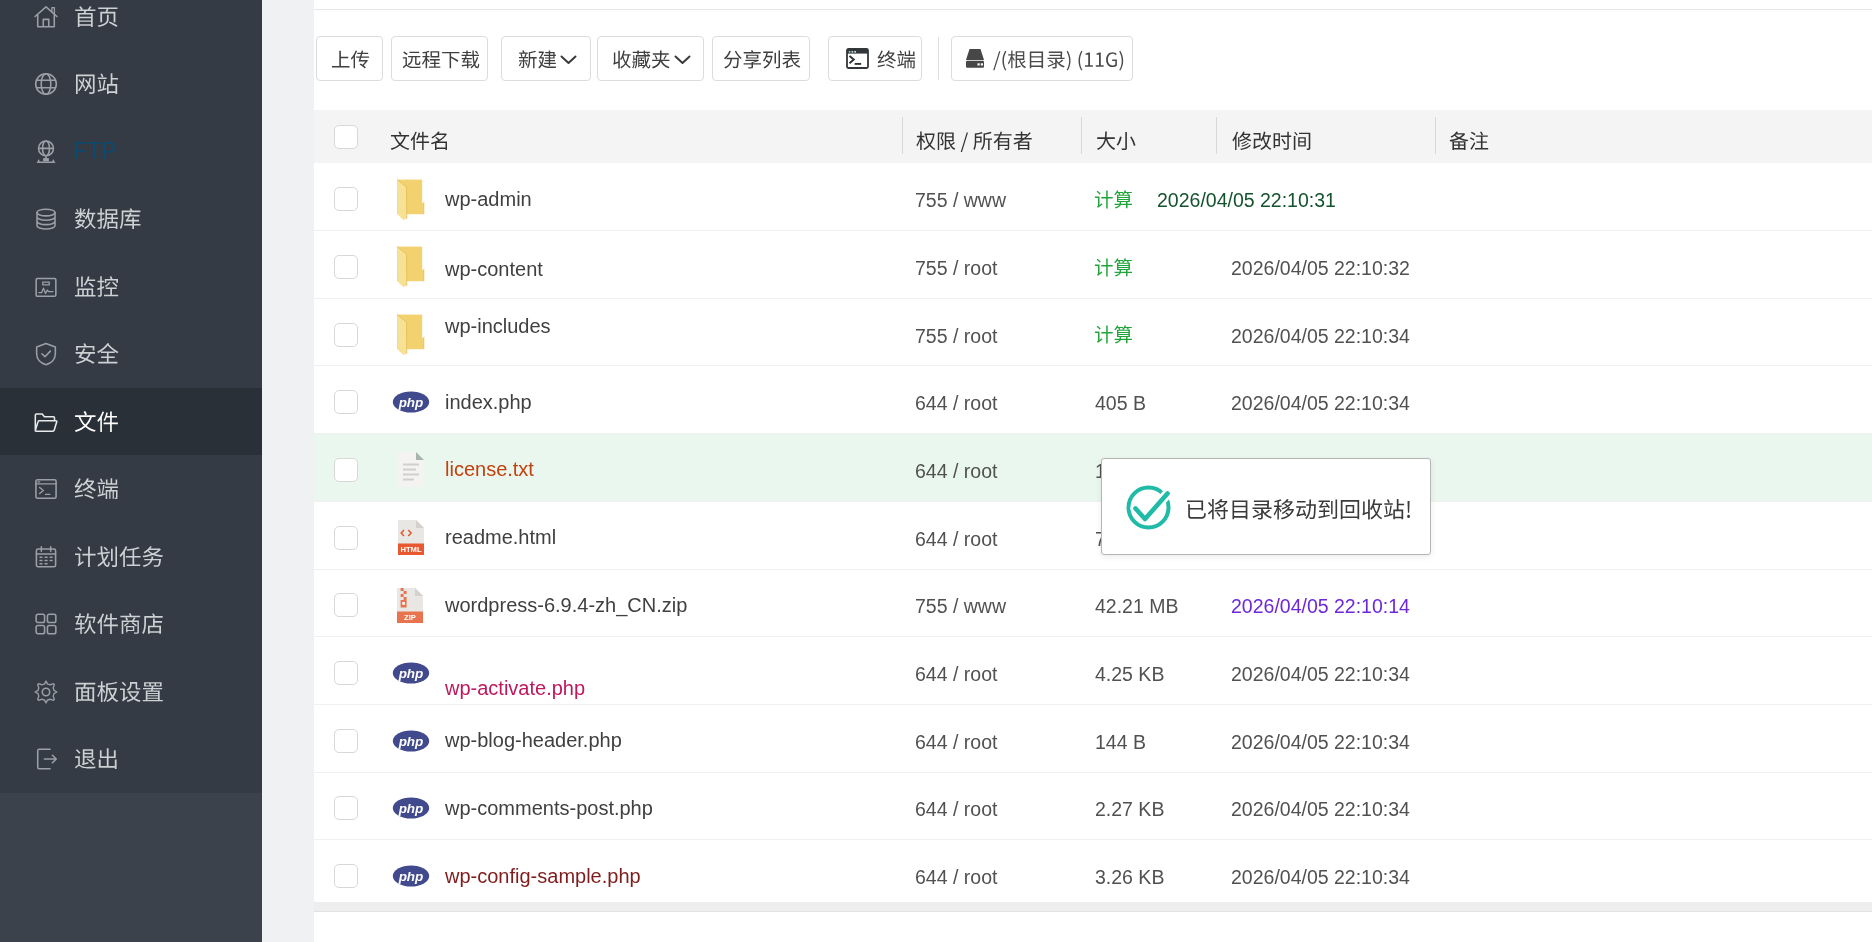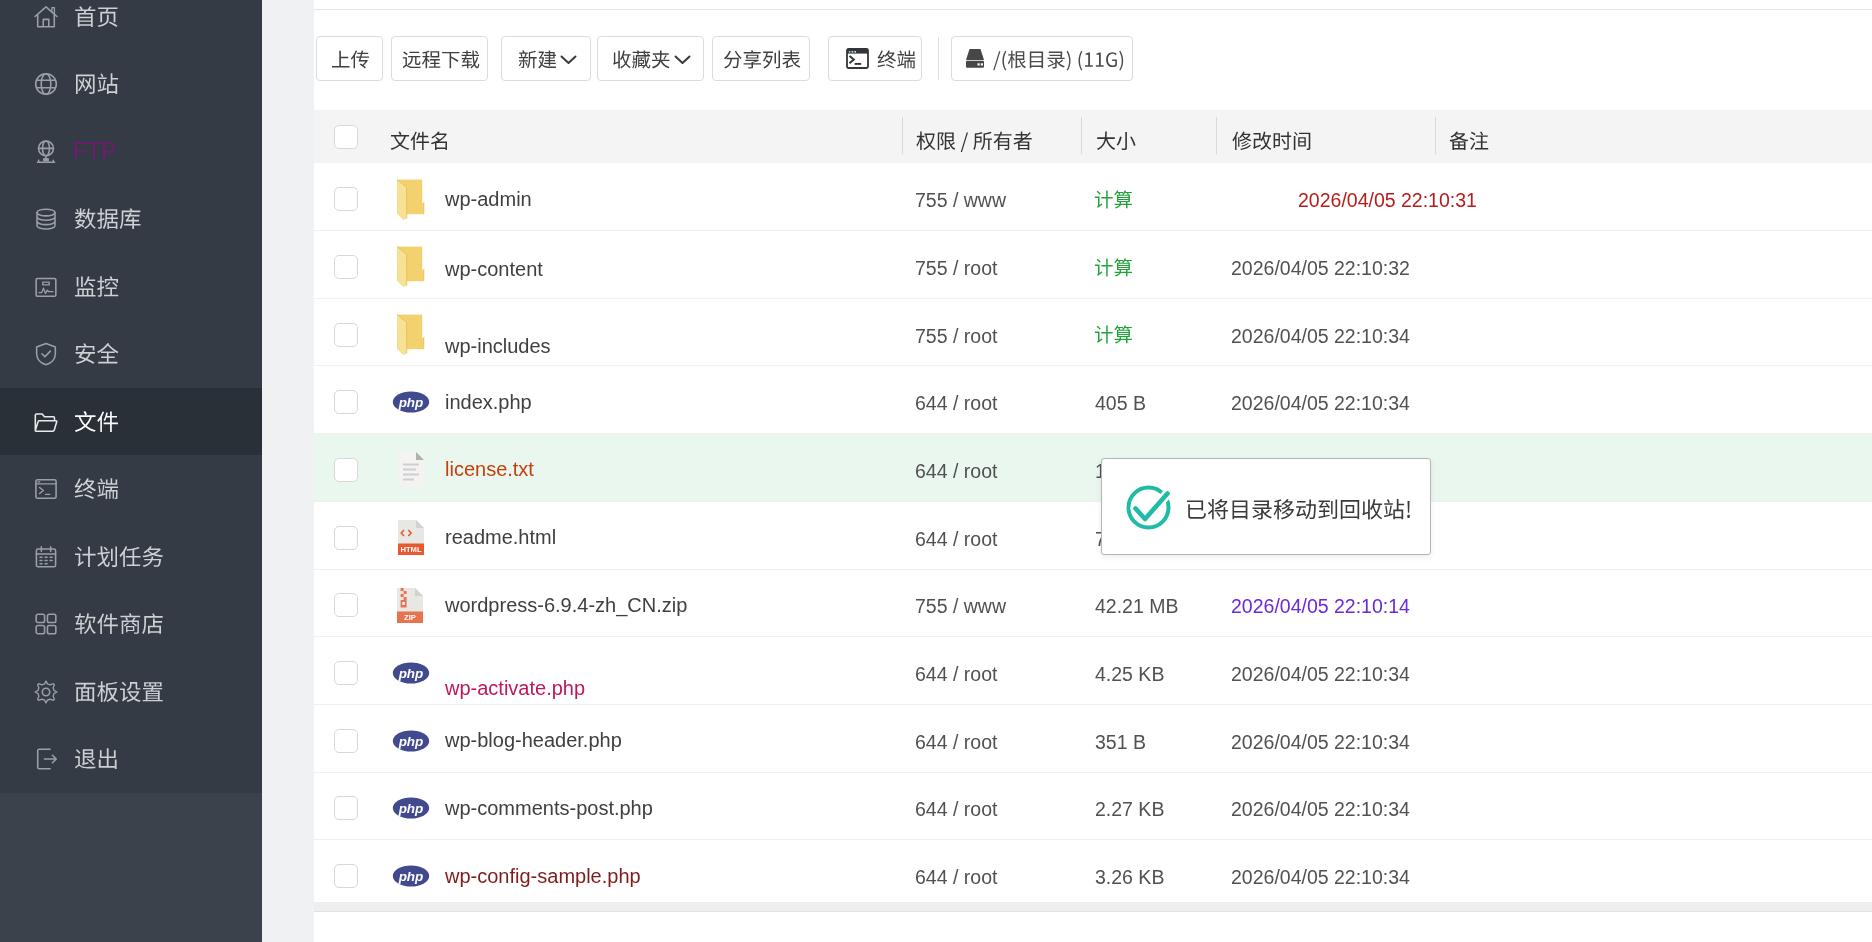--- a/index.html
+++ b/index.html
@@ -20,21 +20,21 @@
     </svg>
 <svg style="position:absolute;left:72.5px;top:67.4px;overflow:visible" width="47" height="34" viewBox="0 0 47 34">
       <path transform="translate(1,25.2)" d="M4.4 -12.1C5.4 -10.8 6.5 -9.4 7.5 -7.9C6.6 -5.5 5.4 -3.5 3.9 -2C4.2 -1.8 4.9 -1.3 5.2 -1C6.5 -2.5 7.6 -4.3 8.5 -6.4C9.2 -5.4 9.9 -4.4 10.3 -3.5L11.4 -4.6C10.8 -5.6 10.1 -6.8 9.2 -8.1C9.8 -10 10.3 -12 10.6 -14.2L9.1 -14.4C8.8 -12.7 8.5 -11.1 8.1 -9.6C7.2 -10.8 6.3 -12 5.4 -13ZM10.9 -12C11.9 -10.8 13 -9.3 13.9 -7.9C13 -5.4 11.8 -3.3 10.2 -1.8C10.6 -1.6 11.2 -1.1 11.5 -0.9C12.9 -2.3 14.1 -4.1 14.9 -6.3C15.7 -5 16.4 -3.8 16.8 -2.9L18 -3.8C17.5 -5 16.6 -6.5 15.6 -8.1C16.2 -9.9 16.6 -11.9 17 -14.2L15.5 -14.4C15.2 -12.7 14.9 -11.1 14.5 -9.6C13.7 -10.8 12.8 -11.9 12 -12.9ZM2 -17.6V1.8H3.7V-15.9H18.9V-0.4C18.9 -0 18.7 0.1 18.3 0.1C17.9 0.1 16.4 0.1 14.9 0.1C15.2 0.5 15.5 1.3 15.6 1.7C17.6 1.8 18.8 1.7 19.6 1.4C20.3 1.2 20.6 0.6 20.6 -0.4V-17.6Z M23.8 -14.7V-13.1H32.6V-14.7ZM24.7 -11.8C25.2 -9.3 25.7 -6 25.8 -3.8L27.2 -4C27.1 -6.2 26.6 -9.5 26.1 -12.1ZM26.4 -18.3C27 -17.3 27.7 -15.8 28 -14.9L29.5 -15.4C29.2 -16.4 28.6 -17.7 27.9 -18.8ZM29.9 -12.4C29.6 -9.6 29 -5.6 28.4 -3.2C26.6 -2.8 24.9 -2.4 23.6 -2.1L24 -0.4C26.3 -1 29.5 -1.8 32.5 -2.6L32.3 -4.2L29.9 -3.6C30.4 -5.9 31.1 -9.4 31.5 -12ZM33 -8.1V1.8H34.6V0.7H41.4V1.7H43.2V-8.1H38.4V-12.6H44.1V-14.2H38.4V-18.9H36.7V-8.1ZM34.6 -0.9V-6.5H41.4V-0.9Z" fill="#cdd1d4"></path>
     </svg>
 <svg style="position:absolute;left:33.5px;top:139.8px" width="24" height="24" viewBox="0 0 20 20" fill="none" stroke="#9aa0a6" color="#9aa0a6" stroke-width="1.3" stroke-linecap="round" stroke-linejoin="round">
       <circle cx="10" cy="7" r="6.2"></circle>
       <ellipse cx="10" cy="7" rx="2.9" ry="6.2"></ellipse>
       <path d="M3.9 7 H16.1 M10 13.2 V15.1 M2.9 18.5 H17.1 M3.9 18.5 V17 M16.1 18.5 V17"></path>
       <rect x="7.6" y="15.1" width="4.8" height="2.7" fill="currentColor" stroke="none"></rect>
     </svg>
-<div style="position:absolute;left:73px;top:137.8px;font:23px 'Liberation Sans',sans-serif;color:#701a75">FTP</div>
+<div style="position:absolute;left:73px;top:137.8px;font:23px 'Liberation Sans',sans-serif;color:#0c4a6e">FTP</div>
 <svg style="position:absolute;left:33.5px;top:207.2px" width="24" height="24" viewBox="0 0 20 20" fill="none" stroke="#9aa0a6" color="#9aa0a6" stroke-width="1.3" stroke-linecap="round" stroke-linejoin="round">
       <ellipse cx="10" cy="4.6" rx="7.5" ry="2.8"></ellipse>
       <path d="M2.5 4.6 V15.6 M17.5 4.6 V15.6 M2.5 8.3 A7.5 2.8 0 0 0 17.5 8.3 M2.5 11.9 A7.5 2.8 0 0 0 17.5 11.9 M2.5 15.6 A7.5 2.8 0 0 0 17.5 15.6"></path>
     </svg>
 <svg style="position:absolute;left:72.5px;top:202.4px;overflow:visible" width="70" height="34" viewBox="0 0 70 34">
       <path transform="translate(1,25.2)" d="M10 -18.5C9.6 -17.6 8.8 -16.3 8.3 -15.5L9.4 -14.9C10 -15.7 10.7 -16.8 11.4 -17.8ZM2 -17.8C2.6 -16.9 3.2 -15.7 3.4 -14.9L4.7 -15.4C4.5 -16.2 3.8 -17.5 3.2 -18.3ZM9.2 -5.8C8.7 -4.7 8 -3.7 7.1 -2.8C6.3 -3.3 5.4 -3.7 4.6 -4C4.9 -4.6 5.2 -5.2 5.6 -5.8ZM2.5 -3.4C3.6 -3 4.8 -2.5 5.9 -1.9C4.5 -0.8 2.8 -0.1 0.9 0.3C1.2 0.6 1.6 1.2 1.7 1.6C3.8 1.1 5.7 0.2 7.3 -1.1C8.1 -0.7 8.8 -0.2 9.3 0.1L10.3 -1C9.8 -1.3 9.2 -1.7 8.4 -2.1C9.6 -3.4 10.6 -5 11.1 -7L10.2 -7.3L9.9 -7.3H6.3L6.8 -8.4L5.2 -8.7C5.1 -8.3 4.9 -7.8 4.6 -7.3H1.6V-5.8H3.9C3.5 -5 2.9 -4.1 2.5 -3.4ZM5.8 -18.9V-14.7H1.1V-13.3H5.3C4.2 -11.9 2.5 -10.5 0.9 -9.8C1.2 -9.5 1.6 -8.9 1.8 -8.5C3.2 -9.2 4.7 -10.5 5.8 -11.8V-9.1H7.4V-12.2C8.4 -11.4 9.8 -10.3 10.4 -9.8L11.3 -11C10.8 -11.4 8.8 -12.6 7.7 -13.3H11.9V-14.7H7.4V-18.9ZM14.2 -18.7C13.6 -14.8 12.6 -11 10.8 -8.6C11.2 -8.4 11.8 -7.9 12.1 -7.6C12.7 -8.4 13.2 -9.4 13.6 -10.5C14.1 -8.3 14.8 -6.3 15.6 -4.5C14.4 -2.3 12.6 -0.7 10.1 0.5C10.5 0.8 10.9 1.5 11.1 1.9C13.4 0.6 15.1 -0.9 16.4 -2.9C17.6 -1 19 0.5 20.7 1.6C21 1.2 21.5 0.6 21.9 0.3C20 -0.7 18.5 -2.4 17.3 -4.5C18.5 -6.8 19.3 -9.6 19.8 -13H21.3V-14.5H14.9C15.2 -15.8 15.5 -17.1 15.7 -18.5ZM18.2 -13C17.8 -10.4 17.3 -8.1 16.5 -6.2C15.6 -8.2 15 -10.5 14.6 -13Z M33.4 -5.4V1.8H34.9V0.9H41.8V1.7H43.4V-5.4H39V-8.1H44.1V-9.6H39V-12.1H43.3V-17.9H31.4V-11.1C31.4 -7.5 31.2 -2.6 28.8 0.8C29.2 1 29.9 1.5 30.2 1.8C32.1 -1 32.7 -4.8 32.9 -8.1H37.4V-5.4ZM33 -16.4H41.6V-13.6H33ZM33 -12.1H37.4V-9.6H33L33 -11.1ZM34.9 -0.5V-3.9H41.8V-0.5ZM26.3 -18.9V-14.4H23.4V-12.8H26.3V-7.9C25.1 -7.5 24 -7.2 23.2 -7L23.6 -5.3L26.3 -6.1V-0.3C26.3 0 26.1 0.1 25.9 0.1C25.6 0.1 24.7 0.1 23.8 0.1C24 0.5 24.2 1.2 24.2 1.6C25.6 1.7 26.5 1.6 27.1 1.3C27.6 1.1 27.8 0.6 27.8 -0.3V-6.7L30.4 -7.5L30.2 -9.1L27.8 -8.3V-12.8H30.4V-14.4H27.8V-18.9Z M52.3 -5.5C52.5 -5.7 53.3 -5.8 54.4 -5.8H58.3V-3.2H50.2V-1.7H58.3V1.8H60V-1.7H66.5V-3.2H60V-5.8H65V-7.4H60V-9.7H58.3V-7.4H54.1C54.8 -8.4 55.5 -9.6 56.1 -10.8H65.5V-12.4H56.9L57.6 -14L55.8 -14.6C55.6 -13.8 55.3 -13.1 55 -12.4H50.9V-10.8H54.3C53.7 -9.7 53.2 -8.8 53 -8.5C52.5 -7.7 52.1 -7.2 51.7 -7.2C51.9 -6.7 52.2 -5.8 52.3 -5.5ZM55.6 -18.5C55.9 -17.9 56.3 -17.2 56.6 -16.6H47.7V-10.1C47.7 -6.9 47.6 -2.3 45.7 0.9C46.1 1.1 46.8 1.6 47.1 1.9C49.1 -1.5 49.4 -6.6 49.4 -10.1V-15H66.4V-16.6H58.5C58.2 -17.3 57.7 -18.2 57.2 -18.9Z" fill="#cdd1d4"></path>
     </svg>
 <svg style="position:absolute;left:33.5px;top:274.8px" width="24" height="24" viewBox="0 0 20 20" fill="none" stroke="#9aa0a6" color="#9aa0a6" stroke-width="1.3" stroke-linecap="round" stroke-linejoin="round">
       <rect x="1.8" y="2.9" width="16.4" height="14.8" rx="1.1"></rect>
       <rect x="7.3" y="5.9" width="5.4" height="2.3" stroke-width="1.1"></rect>
@@ -173,21 +173,21 @@
       <path d="M2.2 1.6 H27.2 V36.2 H2.2 Z" fill="#f2d16e"></path>
       <path d="M27.2 25.6 L29.3 23.4 V36.2 H27.2 Z" fill="#eeca5e"></path>
       <path d="M2.2 1.6 L11.5 9.2 L11.8 40.6 L8.4 42 L3.1 36.9 Z" fill="#f6e195"></path>
       <path d="M2.2 1.6 L11.5 9.2 L11.8 40.6" fill="none" stroke="#e3bc55" stroke-width="0.8"></path>
     </svg>
 <div style="position:absolute;left:445px;top:187.5px;font:20px 'Liberation Sans',sans-serif;color:#404040">wp-admin</div>
 <div style="position:absolute;left:915px;top:189.1px;font:19.5px 'Liberation Sans',sans-serif;color:#515151">755 / www</div>
 <svg style="position:absolute;left:1093.0px;top:185.0px;overflow:visible" width="41" height="29" viewBox="0 0 41 29">
       <path transform="translate(1,21.8)" d="M2.7 -15.1C3.8 -14.2 5.1 -12.9 5.8 -12L6.7 -13.1C6.1 -13.9 4.7 -15.2 3.6 -16ZM0.9 -10.3V-8.8H4V-1.8C4 -1 3.4 -0.4 3 -0.2C3.3 0.1 3.7 0.8 3.8 1.2C4.1 0.8 4.7 0.4 8.4 -2.3C8.2 -2.5 8 -3.2 7.9 -3.5L5.5 -1.9V-10.3ZM12.2 -16.3V-9.9H7.3V-8.4H12.2V1.6H13.7V-8.4H18.7V-9.9H13.7V-16.3Z M24.4 -8.9H34.4V-7.8H24.4ZM24.4 -6.8H34.4V-5.7H24.4ZM24.4 -11H34.4V-9.8H24.4ZM30.7 -16.5C30.2 -15 29.2 -13.6 28 -12.6C28.3 -12.5 28.9 -12.2 29.2 -12H25.3L26.4 -12.4C26.2 -12.7 26 -13.3 25.6 -13.7H29V-14.9H23.8C24.1 -15.3 24.3 -15.7 24.4 -16.1L23.1 -16.5C22.4 -15 21.4 -13.4 20.2 -12.4C20.5 -12.2 21.1 -11.9 21.4 -11.6C22 -12.2 22.6 -12.9 23.1 -13.7H24.1C24.5 -13.1 24.9 -12.4 25.1 -12H23V-4.7H25.6V-3.4L25.5 -3H20.6V-1.8H25.1C24.5 -0.9 23.4 -0.1 20.9 0.5C21.2 0.8 21.6 1.3 21.8 1.6C24.9 0.7 26.2 -0.5 26.8 -1.8H32V1.5H33.5V-1.8H38V-3H33.5V-4.7H35.9V-12H34L35 -12.4C34.8 -12.8 34.5 -13.3 34.1 -13.7H37.8V-14.9H31.6C31.8 -15.3 32 -15.7 32.1 -16.1ZM32 -3H27L27 -3.4V-4.7H32ZM29.3 -12C29.9 -12.4 30.4 -13 30.9 -13.7H32.4C33 -13.2 33.5 -12.5 33.8 -12Z" fill="#20a53a"></path>
     </svg>
-<div style="position:absolute;left:1298px;top:189.1px;font:19.5px 'Liberation Sans',sans-serif;color:#b91c1c">2026/04/05 22:10:31</div>
+<div style="position:absolute;left:1157px;top:189.1px;font:19.5px 'Liberation Sans',sans-serif;color:#14532d">2026/04/05 22:10:31</div>
 <div style="position:absolute;left:314px;top:297.7px;width:1558px;height:1px;background:#f0f0f1"></div>
 <div style="position:absolute;left:334px;top:254.8px;width:24px;height:24px;background:#fff;border:1px solid #d8d8d8;border-radius:5px;box-sizing:border-box"></div>
 <svg style="position:absolute;left:395px;top:245.3px" width="30" height="43" viewBox="0 0 30 43">
       <path d="M2.2 1.6 H27.2 V36.2 H2.2 Z" fill="#f2d16e"></path>
       <path d="M27.2 25.6 L29.3 23.4 V36.2 H27.2 Z" fill="#eeca5e"></path>
       <path d="M2.2 1.6 L11.5 9.2 L11.8 40.6 L8.4 42 L3.1 36.9 Z" fill="#f6e195"></path>
       <path d="M2.2 1.6 L11.5 9.2 L11.8 40.6" fill="none" stroke="#e3bc55" stroke-width="0.8"></path>
     </svg>
 <div style="position:absolute;left:445px;top:258px;font:20px 'Liberation Sans',sans-serif;color:#404040">wp-content</div>
 <div style="position:absolute;left:915px;top:256.8px;font:19.5px 'Liberation Sans',sans-serif;color:#515151">755 / root</div>
@@ -196,21 +196,21 @@
     </svg>
 <div style="position:absolute;left:1231px;top:256.8px;font:19.5px 'Liberation Sans',sans-serif;color:#515151">2026/04/05 22:10:32</div>
 <div style="position:absolute;left:314px;top:365.4px;width:1558px;height:1px;background:#f0f0f1"></div>
 <div style="position:absolute;left:334px;top:322.5px;width:24px;height:24px;background:#fff;border:1px solid #d8d8d8;border-radius:5px;box-sizing:border-box"></div>
 <svg style="position:absolute;left:395px;top:313.00000000000006px" width="30" height="43" viewBox="0 0 30 43">
       <path d="M2.2 1.6 H27.2 V36.2 H2.2 Z" fill="#f2d16e"></path>
       <path d="M27.2 25.6 L29.3 23.4 V36.2 H27.2 Z" fill="#eeca5e"></path>
       <path d="M2.2 1.6 L11.5 9.2 L11.8 40.6 L8.4 42 L3.1 36.9 Z" fill="#f6e195"></path>
       <path d="M2.2 1.6 L11.5 9.2 L11.8 40.6" fill="none" stroke="#e3bc55" stroke-width="0.8"></path>
     </svg>
-<div style="position:absolute;left:445px;top:335px;font:20px 'Liberation Sans',sans-serif;color:#404040">wp-includes</div>
+<div style="position:absolute;left:445px;top:315px;font:20px 'Liberation Sans',sans-serif;color:#404040">wp-includes</div>
 <div style="position:absolute;left:915px;top:324.5px;font:19.5px 'Liberation Sans',sans-serif;color:#515151">755 / root</div>
 <svg style="position:absolute;left:1093.0px;top:320.4px;overflow:visible" width="41" height="29" viewBox="0 0 41 29">
       <path transform="translate(1,21.8)" d="M2.7 -15.1C3.8 -14.2 5.1 -12.9 5.8 -12L6.7 -13.1C6.1 -13.9 4.7 -15.2 3.6 -16ZM0.9 -10.3V-8.8H4V-1.8C4 -1 3.4 -0.4 3 -0.2C3.3 0.1 3.7 0.8 3.8 1.2C4.1 0.8 4.7 0.4 8.4 -2.3C8.2 -2.5 8 -3.2 7.9 -3.5L5.5 -1.9V-10.3ZM12.2 -16.3V-9.9H7.3V-8.4H12.2V1.6H13.7V-8.4H18.7V-9.9H13.7V-16.3Z M24.4 -8.9H34.4V-7.8H24.4ZM24.4 -6.8H34.4V-5.7H24.4ZM24.4 -11H34.4V-9.8H24.4ZM30.7 -16.5C30.2 -15 29.2 -13.6 28 -12.6C28.3 -12.5 28.9 -12.2 29.2 -12H25.3L26.4 -12.4C26.2 -12.7 26 -13.3 25.6 -13.7H29V-14.9H23.8C24.1 -15.3 24.3 -15.7 24.4 -16.1L23.1 -16.5C22.4 -15 21.4 -13.4 20.2 -12.4C20.5 -12.2 21.1 -11.9 21.4 -11.6C22 -12.2 22.6 -12.9 23.1 -13.7H24.1C24.5 -13.1 24.9 -12.4 25.1 -12H23V-4.7H25.6V-3.4L25.5 -3H20.6V-1.8H25.1C24.5 -0.9 23.4 -0.1 20.9 0.5C21.2 0.8 21.6 1.3 21.8 1.6C24.9 0.7 26.2 -0.5 26.8 -1.8H32V1.5H33.5V-1.8H38V-3H33.5V-4.7H35.9V-12H34L35 -12.4C34.8 -12.8 34.5 -13.3 34.1 -13.7H37.8V-14.9H31.6C31.8 -15.3 32 -15.7 32.1 -16.1ZM32 -3H27L27 -3.4V-4.7H32ZM29.3 -12C29.9 -12.4 30.4 -13 30.9 -13.7H32.4C33 -13.2 33.5 -12.5 33.8 -12Z" fill="#20a53a"></path>
     </svg>
 <div style="position:absolute;left:1231px;top:324.5px;font:19.5px 'Liberation Sans',sans-serif;color:#515151">2026/04/05 22:10:34</div>
 <div style="position:absolute;left:314px;top:433.1px;width:1558px;height:1px;background:#f0f0f1"></div>
 <div style="position:absolute;left:334px;top:390.2px;width:24px;height:24px;background:#fff;border:1px solid #d8d8d8;border-radius:5px;box-sizing:border-box"></div>
 <svg style="position:absolute;left:392px;top:391.20000000000005px" width="38" height="22" viewBox="0 0 38 22">
       <ellipse cx="19" cy="11" rx="18.2" ry="10.6" fill="#414a8c"></ellipse>
       <text x="19" y="15.8" text-anchor="middle" font-family="Liberation Sans" font-style="italic" font-weight="bold" font-size="13.5" fill="#fff">php</text>
@@ -271,21 +271,21 @@
 <div style="position:absolute;left:1095px;top:663.0px;font:19.5px 'Liberation Sans',sans-serif;color:#515151">4.25 KB</div>
 <div style="position:absolute;left:1231px;top:663.0px;font:19.5px 'Liberation Sans',sans-serif;color:#515151">2026/04/05 22:10:34</div>
 <div style="position:absolute;left:314px;top:771.6px;width:1558px;height:1px;background:#f0f0f1"></div>
 <div style="position:absolute;left:334px;top:728.7px;width:24px;height:24px;background:#fff;border:1px solid #d8d8d8;border-radius:5px;box-sizing:border-box"></div>
 <svg style="position:absolute;left:392px;top:729.7px" width="38" height="22" viewBox="0 0 38 22">
       <ellipse cx="19" cy="11" rx="18.2" ry="10.6" fill="#414a8c"></ellipse>
       <text x="19" y="15.8" text-anchor="middle" font-family="Liberation Sans" font-style="italic" font-weight="bold" font-size="13.5" fill="#fff">php</text>
     </svg>
 <div style="position:absolute;left:445px;top:729.1px;font:20px 'Liberation Sans',sans-serif;color:#404040">wp-blog-header.php</div>
 <div style="position:absolute;left:915px;top:730.7px;font:19.5px 'Liberation Sans',sans-serif;color:#515151">644 / root</div>
-<div style="position:absolute;left:1095px;top:730.7px;font:19.5px 'Liberation Sans',sans-serif;color:#515151">351 B</div>
+<div style="position:absolute;left:1095px;top:730.7px;font:19.5px 'Liberation Sans',sans-serif;color:#515151">144 B</div>
 <div style="position:absolute;left:1231px;top:730.7px;font:19.5px 'Liberation Sans',sans-serif;color:#515151">2026/04/05 22:10:34</div>
 <div style="position:absolute;left:314px;top:839.3px;width:1558px;height:1px;background:#f0f0f1"></div>
 <div style="position:absolute;left:334px;top:796.4px;width:24px;height:24px;background:#fff;border:1px solid #d8d8d8;border-radius:5px;box-sizing:border-box"></div>
 <svg style="position:absolute;left:392px;top:797.4000000000001px" width="38" height="22" viewBox="0 0 38 22">
       <ellipse cx="19" cy="11" rx="18.2" ry="10.6" fill="#414a8c"></ellipse>
       <text x="19" y="15.8" text-anchor="middle" font-family="Liberation Sans" font-style="italic" font-weight="bold" font-size="13.5" fill="#fff">php</text>
     </svg>
 <div style="position:absolute;left:445px;top:796.8px;font:20px 'Liberation Sans',sans-serif;color:#404040">wp-comments-post.php</div>
 <div style="position:absolute;left:915px;top:798.4px;font:19.5px 'Liberation Sans',sans-serif;color:#515151">644 / root</div>
 <div style="position:absolute;left:1095px;top:798.4px;font:19.5px 'Liberation Sans',sans-serif;color:#515151">2.27 KB</div>

